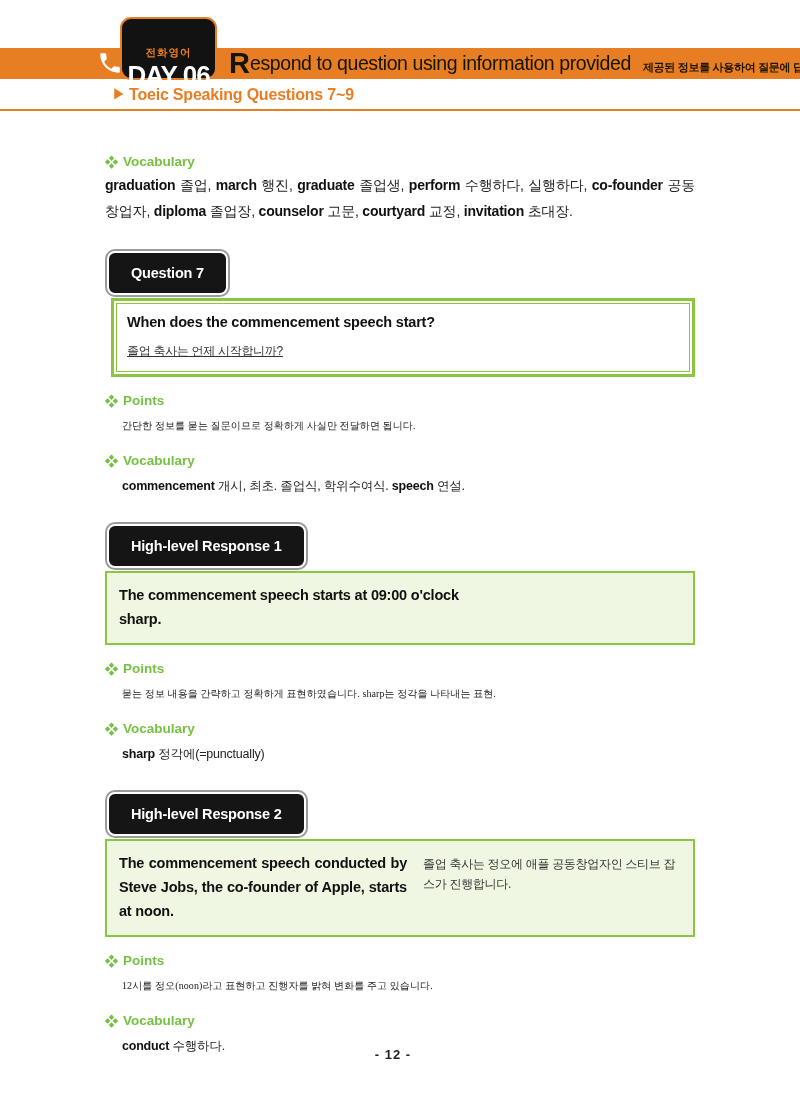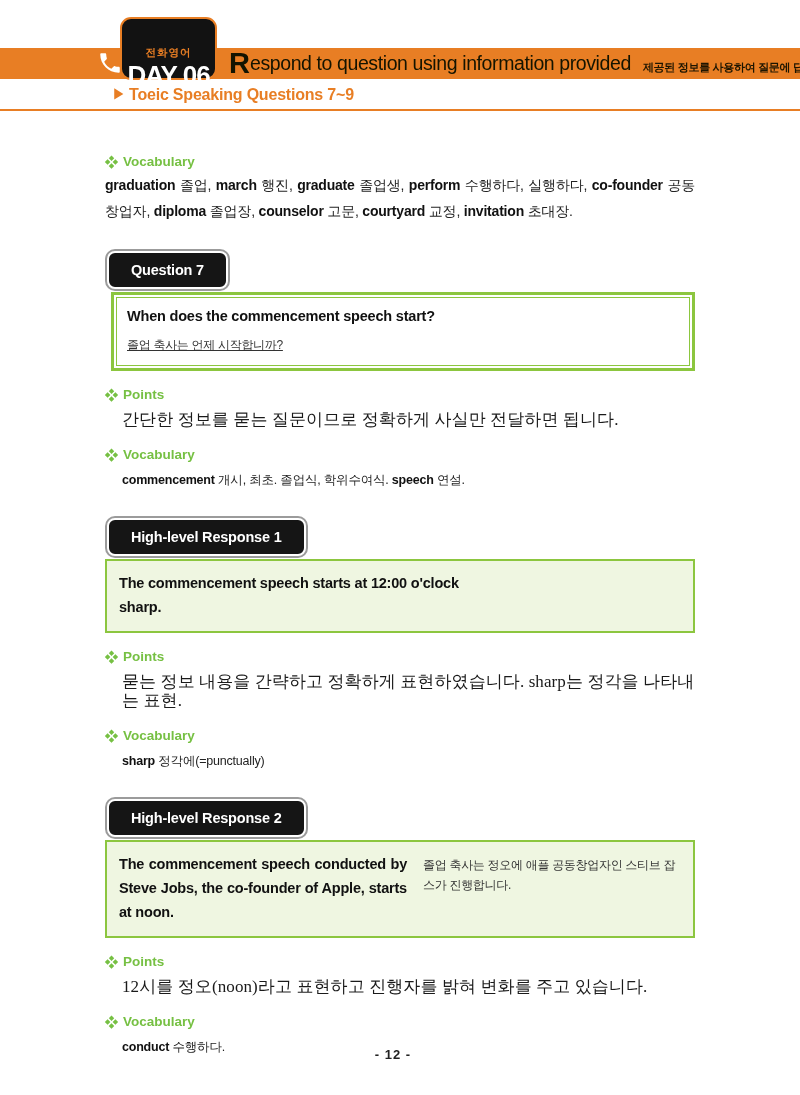--- a/index.html
+++ b/index.html
@@ -122,21 +122,21 @@
     text-align: justify;
     letter-spacing: -0.2px;
   }
   .vocab-body b { font-weight: bold; color: #111; }
   .indent { margin-left: 17px; }
 
   .black-badge {
     display: inline-flex;
     align-items: center;
     justify-content: center;
-    height: 38px;
+    height: 44px;
     padding: 0 22px;
     background: #151515;
     border: 2px solid #ffffff;
     box-shadow: 0 0 0 2px #9B9B9B;
     border-radius: 8px;
     color: #ffffff;
     font-weight: bold;
     font-size: 14.5px;
     letter-spacing: -0.2px;
     margin-left: 2px;
@@ -165,21 +165,21 @@
     font-size: 12px;
     color: #333;
     letter-spacing: -0.3px;
     text-decoration: underline;
   }
 
   .points-head { margin-top: 14px; }
   .points-body {
     margin-top: 6px;
     font-family: "Liberation Serif", serif;
-    font-size: 17px;
+    font-size: 10px;
     color: #1a1a1a;
     letter-spacing: 0.1px;
     line-height: 19px;
   }
   .vocab-head2 { margin-top: 16px; }
   .sec-vocab {
     margin-top: 7px;
     font-size: 12.5px;
     color: #222;
     line-height: 18px;
@@ -280,21 +280,21 @@
     <div class="sec-head vocab-head2">
       <span class="diamond">❖</span>
       <span>Vocabulary</span>
     </div>
     <div class="sec-vocab indent"><b>commencement</b> 개시, 최초. 졸업식, 학위수여식. <b>speech</b> 연설.</div>
 
     <div class="r-badge-wrap">
       <span class="black-badge">High-level Response 1</span>
     </div>
     <div class="response-box">
-      <div class="r-en r1-en">The commencement speech starts at 12:00 o'clock sharp.</div>
+      <div class="r-en r1-en">The commencement speech starts at 09:00 o'clock sharp.</div>
     </div>
 
     <div class="sec-head points-head">
       <span class="diamond">❖</span>
       <span>Points</span>
     </div>
     <div class="points-body indent">묻는 정보 내용을 간략하고 정확하게 표현하였습니다. sharp는 정각을 나타내는 표현.</div>
 
     <div class="sec-head vocab-head2">
       <span class="diamond">❖</span>

